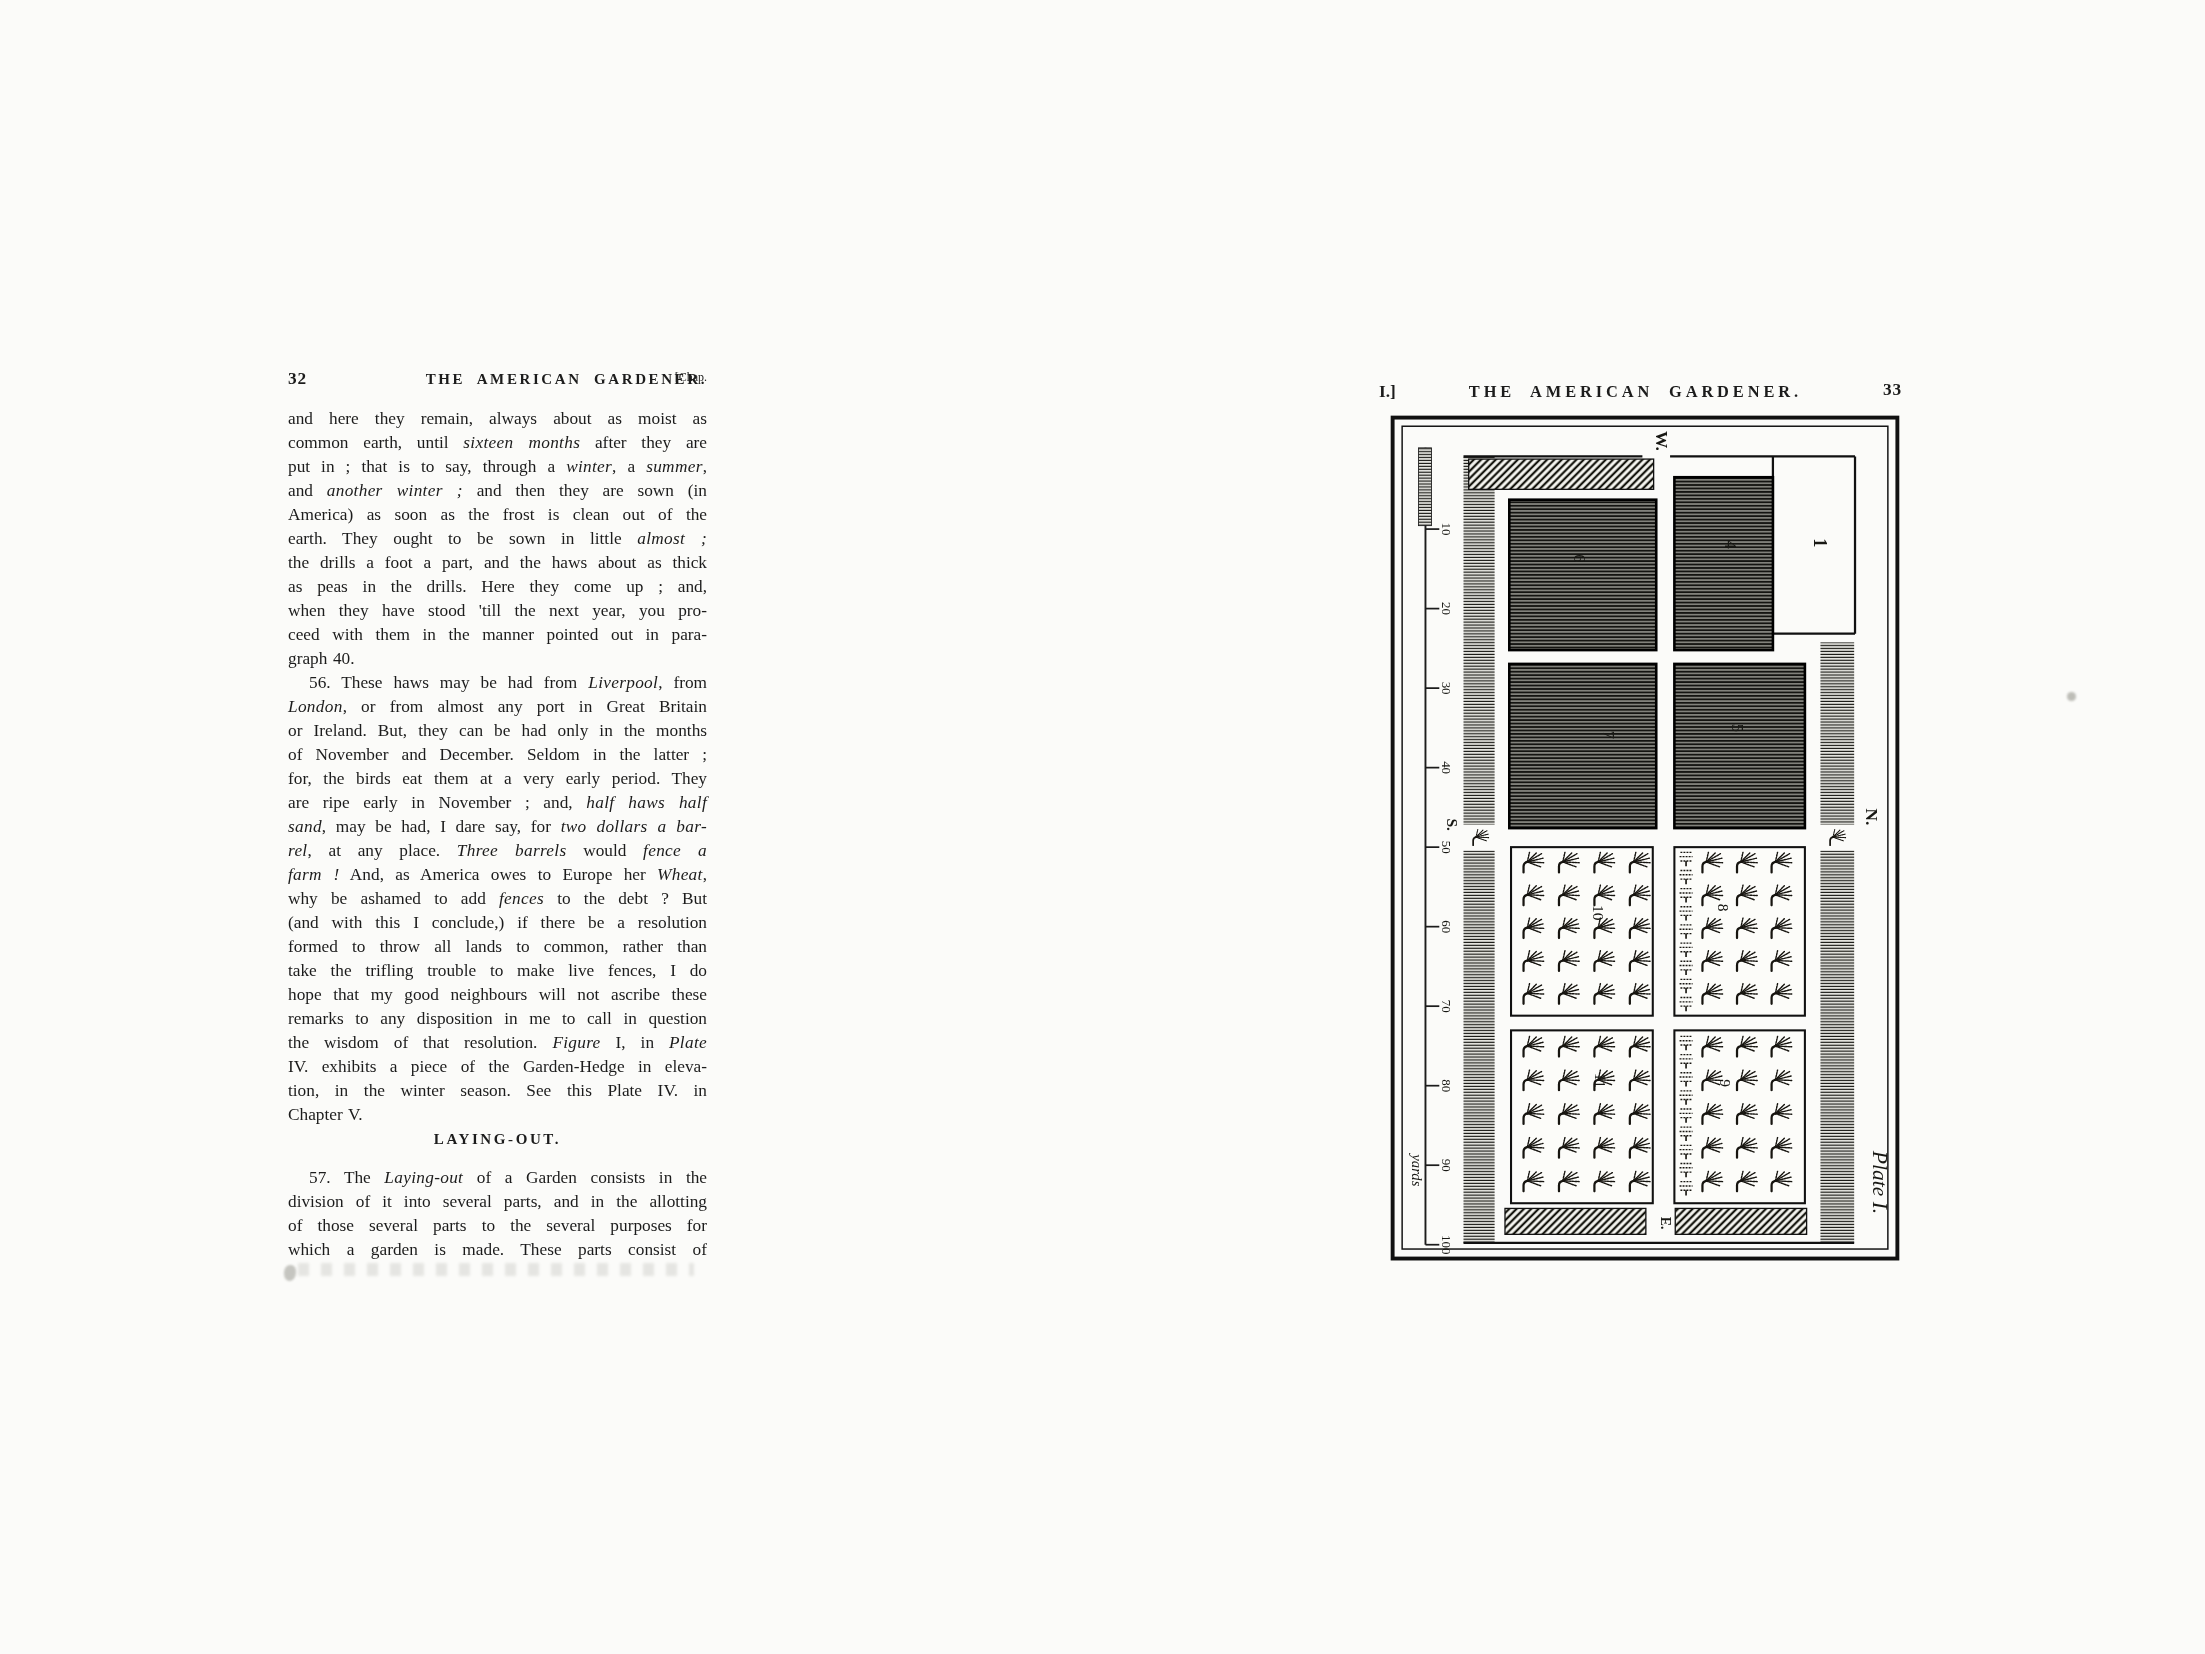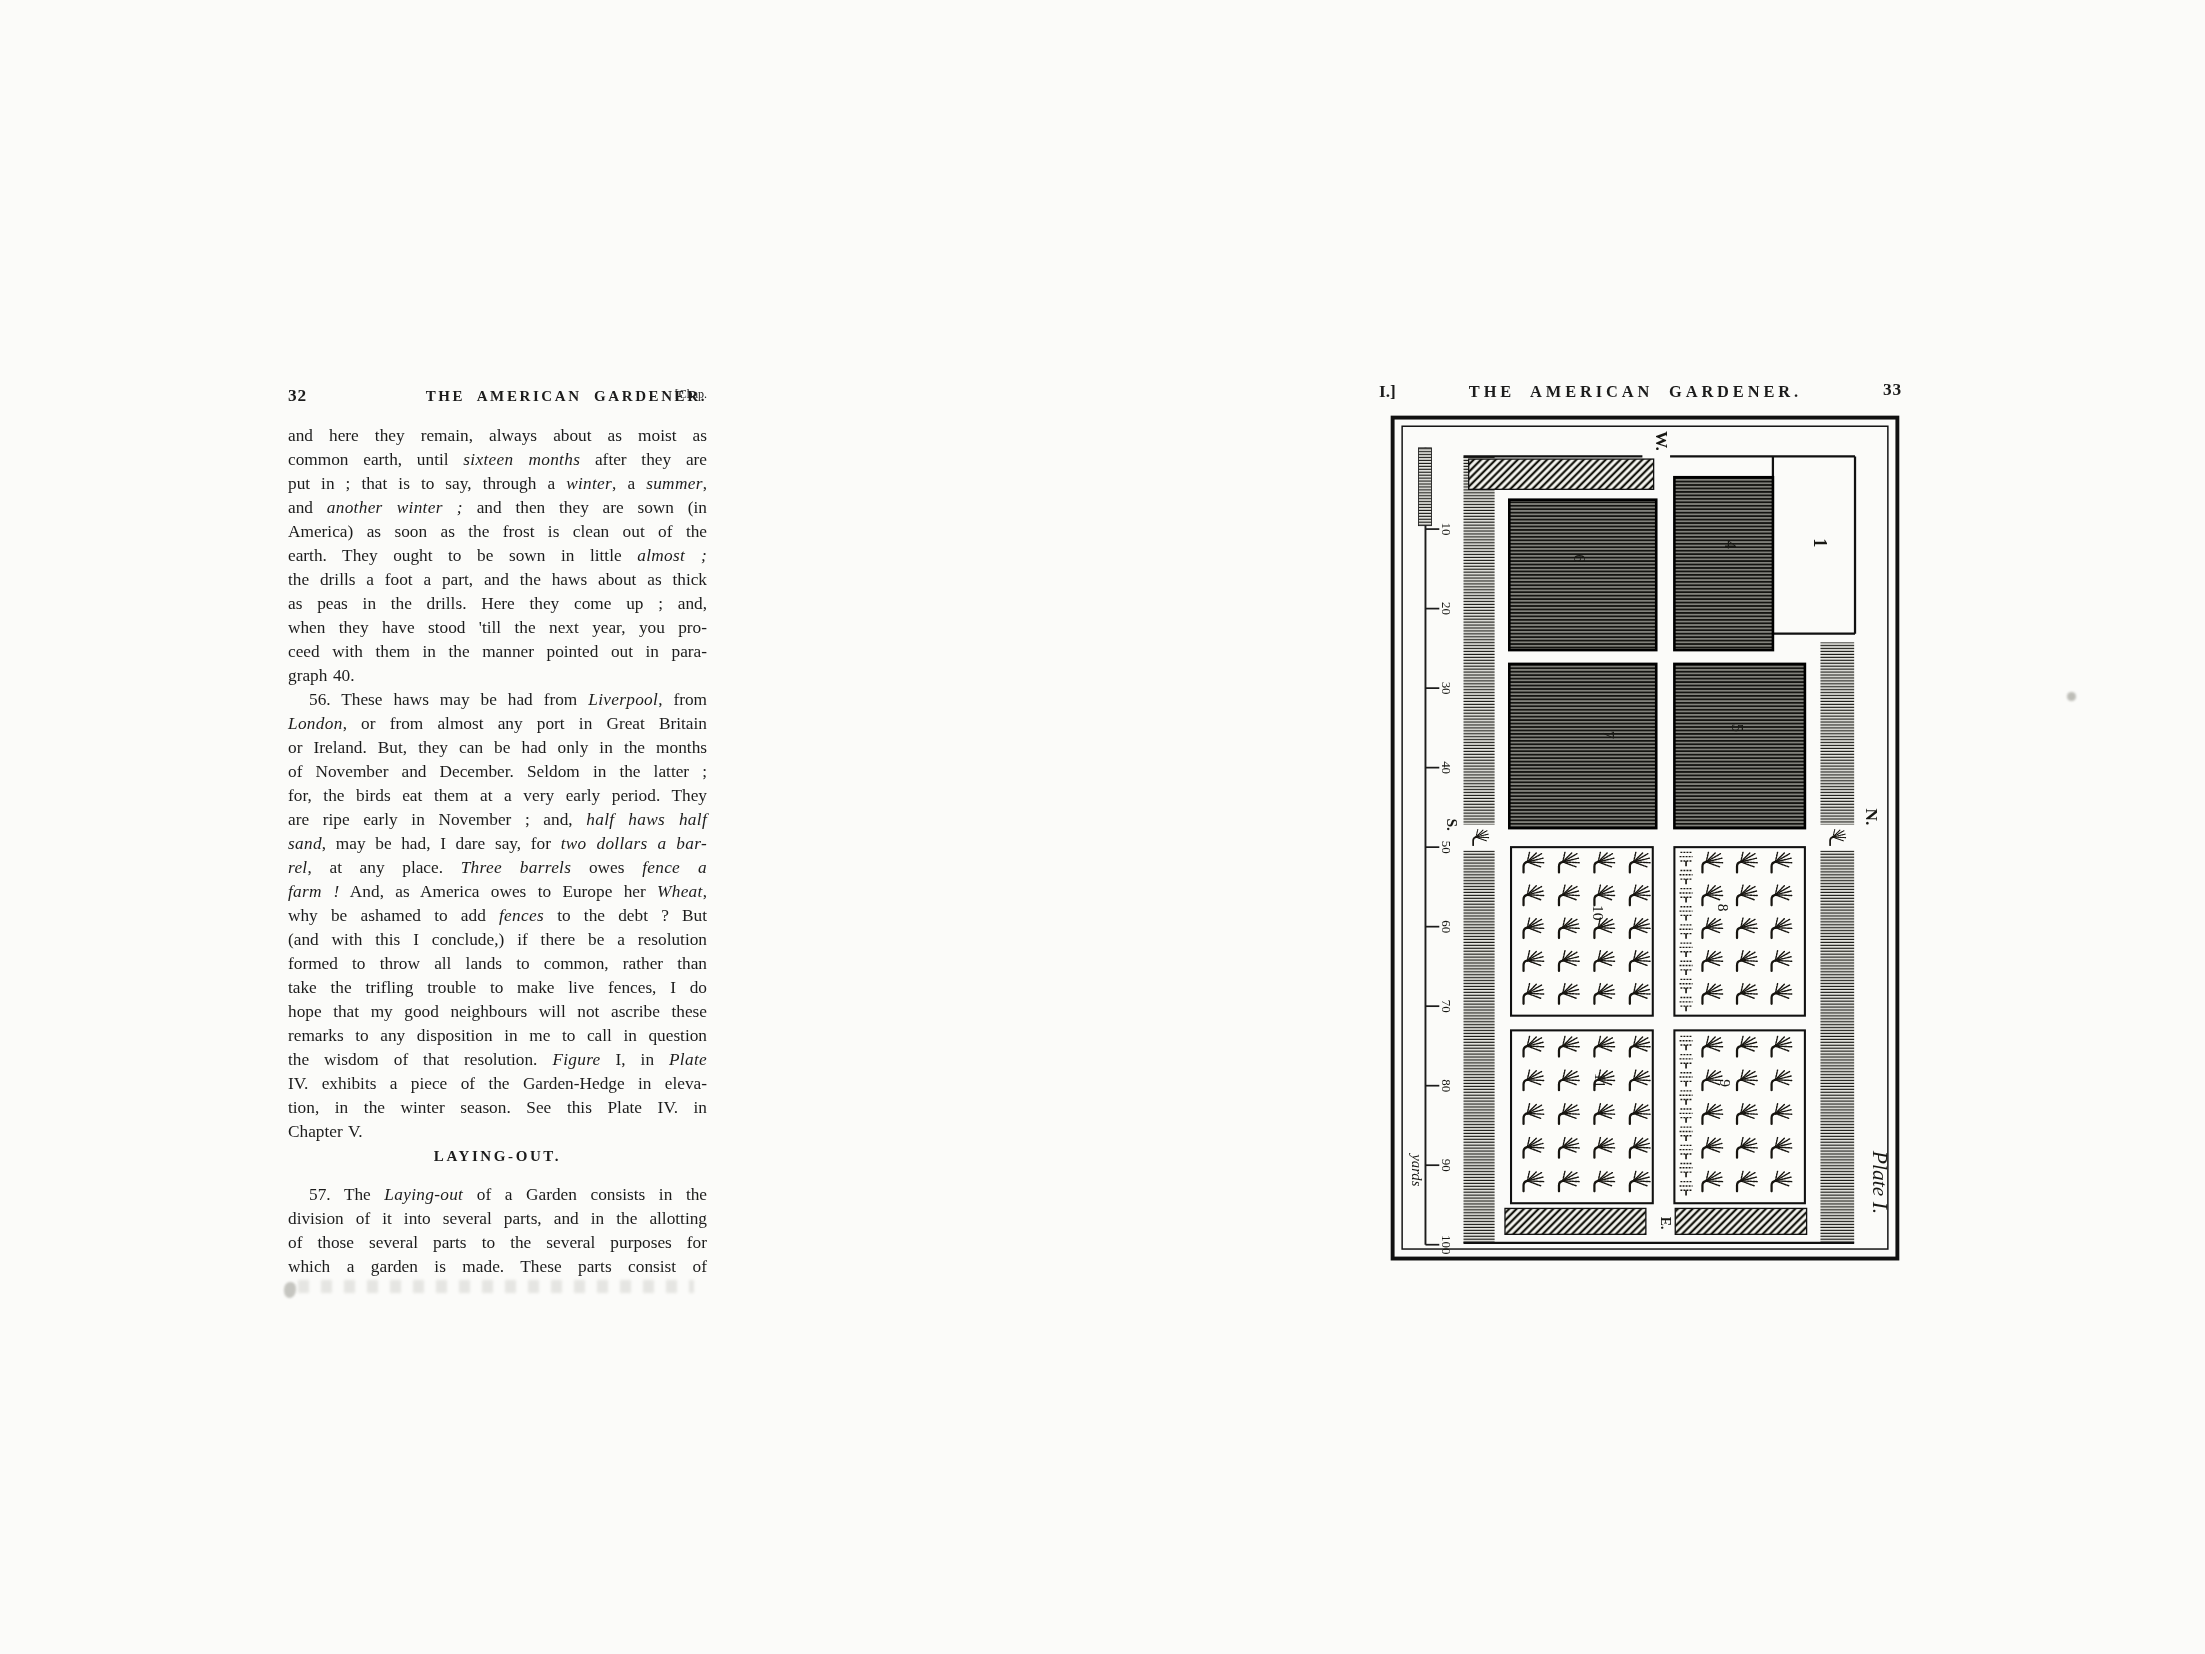--- a/index.html
+++ b/index.html
@@ -1,20 +1,20 @@
 <!DOCTYPE html>
 <html style="font-size:14px"><head>
 <meta charset="utf-8">
 <style>
   html,body{margin:0;padding:0;background:#fbfbf9;}
   .canvas{position:relative;width:2205px;height:1654px;background:#fbfbf9;overflow:hidden;
           font-family:"Liberation Serif",serif;color:#1c1c1c;}
   
   .page{position:absolute;}
-  .left-page{left:288px;top:386px;width:419px;}
+  .left-page{left:288px;top:369px;width:419px;}
   .pg-header{position:relative;height:29px;font-size:17.3px;}
   .pg-num{position:absolute;top:0;font-weight:bold;font-size:17.3px;letter-spacing:0.9px;}
   .pg-num.l{left:0;}
   .pg-num.r{right:4px;}
   .running{position:absolute;left:0;right:0;text-align:right;font-weight:bold;
            font-size:15px;letter-spacing:2.6px;word-spacing:6px;top:1.7px;}
   .chap{position:absolute;right:0;top:0.9px;font-size:12px;}
   .body-text{position:relative;margin-top:8.6px;font-size:17.3px;line-height:24px;
              word-spacing:1.3px;}
   .bline{white-space:nowrap;text-align:justify;text-align-last:justify;height:24px;}
@@ -61,21 +61,21 @@
         <div class="bline"><span>when they have stood 'till the next year, you pro-</span></div>
         <div class="bline"><span>ceed with them in the manner pointed out in para-</span></div>
         <div class="bline nj"><span>graph 40.</span></div>
         <div class="bline" style="text-indent: 21px;"><span>56. These haws may be had from </span><i>Liverpool</i><span>, from</span></div>
         <div class="bline"><i>London</i><span>, or from almost any port in Great Britain</span></div>
         <div class="bline"><span>or Ireland.  But, they can be had only in the months</span></div>
         <div class="bline"><span>of November and December.  Seldom in the latter ;</span></div>
         <div class="bline"><span>for, the birds eat them at a very early period.  They</span></div>
         <div class="bline"><span>are ripe early in November ; and, </span><i>half haws half</i></div>
         <div class="bline"><i>sand</i><span>, may be had, I dare say, for </span><i>two dollars a bar-</i></div>
-        <div class="bline"><i>rel</i><span>, at any place.   </span><i>Three barrels</i><span> owes </span><i>fence a</i></div>
+        <div class="bline"><i>rel</i><span>, at any place.   </span><i>Three barrels</i><span> would </span><i>fence a</i></div>
         <div class="bline"><i>farm !</i><span> And, as America owes to Europe her </span><i>Wheat</i><span>,</span></div>
         <div class="bline"><span>why be ashamed to add </span><i>fences</i><span> to the debt ?  But</span></div>
         <div class="bline"><span>(and with this I conclude,) if there be a resolution</span></div>
         <div class="bline"><span>formed to throw all lands to common, rather than</span></div>
         <div class="bline"><span>take the trifling trouble to make live fences, I do</span></div>
         <div class="bline"><span>hope that my good neighbours will not ascribe these</span></div>
         <div class="bline"><span>remarks to any disposition in me to call in question</span></div>
         <div class="bline"><span>the wisdom of that resolution.  </span><i>Figure</i><span> I, in </span><i>Plate</i></div>
         <div class="bline"><span>IV. exhibits a piece of the Garden-Hedge in eleva-</span></div>
         <div class="bline"><span>tion, in the winter season.  See this Plate IV. in</span></div>

